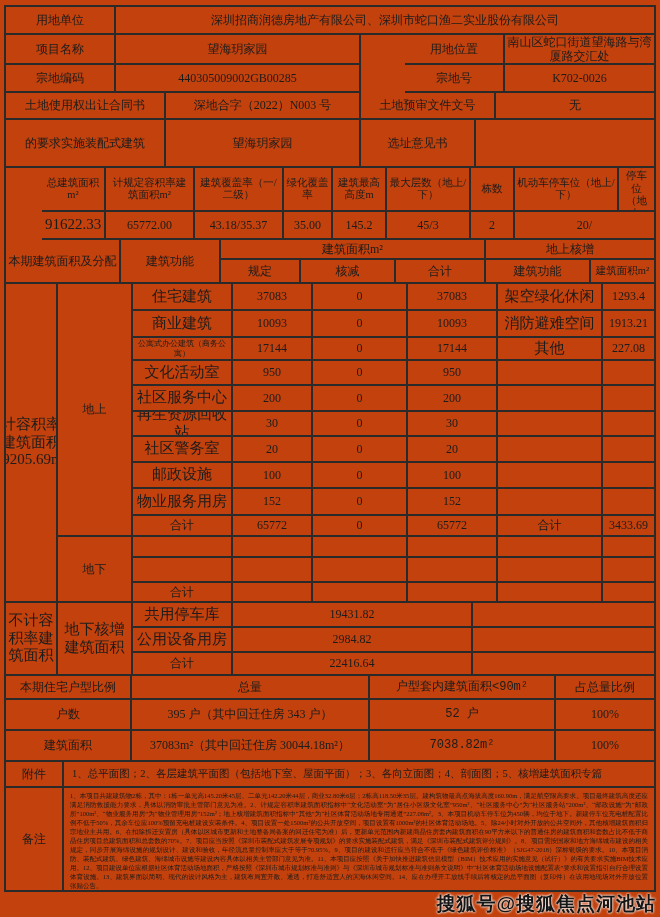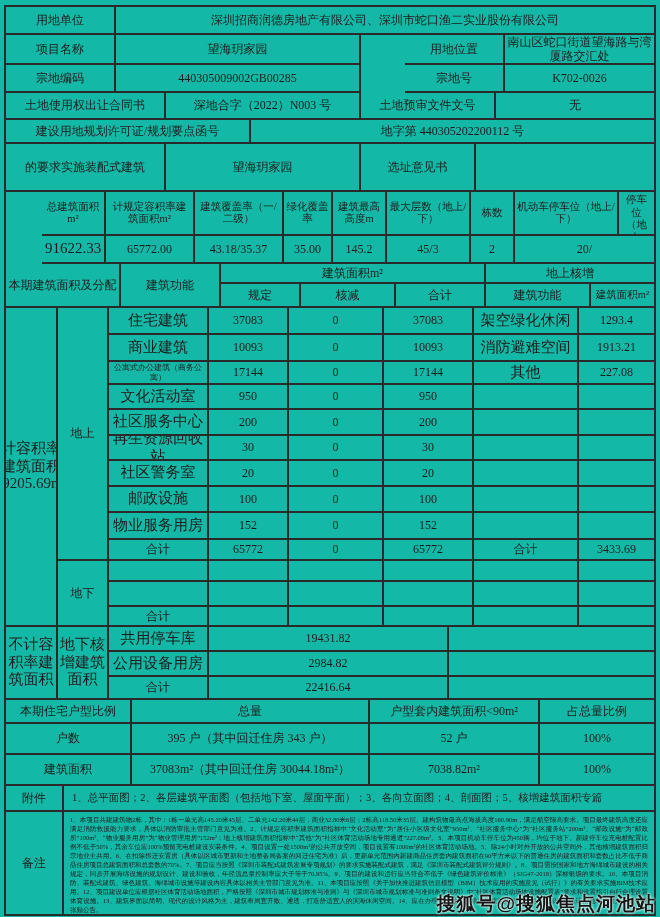--- a/index.html
+++ b/index.html
@@ -1,44 +1,44 @@
 <!DOCTYPE html>
 <html><head>
 <meta charset="utf-8">
 <style>
   html,body{margin:0;padding:0;}
   body{background:#efeeec;}
-  .page{width:660px;height:917px;background:#14b8a6;box-sizing:border-box;padding:5px 4px;
+  .page{width:660px;height:917px;background:#c2410c;box-sizing:border-box;padding:5px 4px;
         font-family:"Liberation Serif","DejaVu Serif",serif;color:#1c1c1c;position:relative;overflow:hidden;}
   .tbl{border-top:2px solid #2a2a2a;border-left:2px solid #2a2a2a;width:652px;box-sizing:border-box;}
   .r{display:flex;}
   .v{display:flex;flex-direction:column;}
   .c{border-right:2px solid #2a2a2a;border-bottom:2px solid #2a2a2a;box-sizing:border-box;
      display:flex;align-items:center;justify-content:center;text-align:center;
      padding:1px 2px;font-size:12px;line-height:1.18;overflow:hidden;}
   .grow{flex:1;}
   .left{justify-content:flex-start;text-align:left;padding-left:8px;}
   .fs105{font-size:10.5px;}
   .fs11{font-size:15px;}
   .fs8{font-size:8px;}
   
   .w110{width:110px;} .w245{width:245px;} .w100{width:100px;margin-left:44px;}
   .w160{width:160px;} .w195{width:195px;} .w135{width:135px;}
   .w245b{width:245px;} .w115{width:115px;}
   
   .s1{width:64px;margin-left:36px;} .s2{width:89px;} .s3{width:89px;} .s4{width:49px;} .s5{width:54px;}
   .s6{width:84px;} .s7{width:44px;} .s8{width:104px;}
   
-  .a1{width:52px;} .a2{width:51px;} .aname{width:100px;}
+  .a1{width:52px;} .a2{width:75px;} .aname{width:100px;}
   .av1{width:80px;} .av2{width:95px;} .av3{width:90px;} .ab1{width:105px;}
   .hdrblock{width:265px;}
   
   .nname{width:100px;} .nval{width:240px;}
   
-  .h1{width:126px;} .h2{width:238px;} .h3{width:170px;}
+  .h1{width:126px;} .h2{width:238px;} .h3{width:186px;font-family:Liberation Mono, monospace;}
   
   .f1{width:58px;}
   .remark-text{font-size:6.5px;line-height:9px;text-align:justify;align-items:flex-start;
                justify-content:flex-start;padding:3px 6px;display:block;}
   .wm{position:absolute;right:4px;bottom:0;font-family:"Liberation Sans","DejaVu Sans",sans-serif;
       font-weight:bold;font-size:19px;letter-spacing:1px;color:#161616;
       text-shadow:0 0 2px #ffffff,0 0 3px #ffffff;}
   .h28{height:28px;} .h30{height:30px;} .h27{height:27px;} .h24{height:24px;} .h48{height:48px;}
   .h44{height:44px;} .h20{height:20px;} .h21{height:21px;} .h23{height:23px;}
   .h25{height:25px;} .h26{height:26px;} .h31{height:31px;} .h104{height:104px;justify-content:center;}
@@ -68,24 +68,20 @@
       <div class="c grow">K702-0026</div>
     </div>
 
     <div class="r h27">
       <div class="c w160">土地使用权出让合同书</div>
       <div class="c w195">深地合字（2022）N003 号</div>
       <div class="c w135">土地预审文件文号</div>
       <div class="c grow">无</div>
     </div>
 
-    <div class="r h24">
-      <div class="c w245b">建设用地规划许可证/规划要点函号</div>
-      <div class="c grow">地字第 440305202200112 号</div>
-    </div>
 
     <div class="r h48">
       <div class="c w160">的要求实施装配式建筑</div>
       <div class="c w195">望海玥家园</div>
       <div class="c w115">选址意见书</div>
       <div class="c grow"></div>
     </div>
 
     <div class="r h44">
       <div class="c s1 fs105">总建筑面积m²</div>

